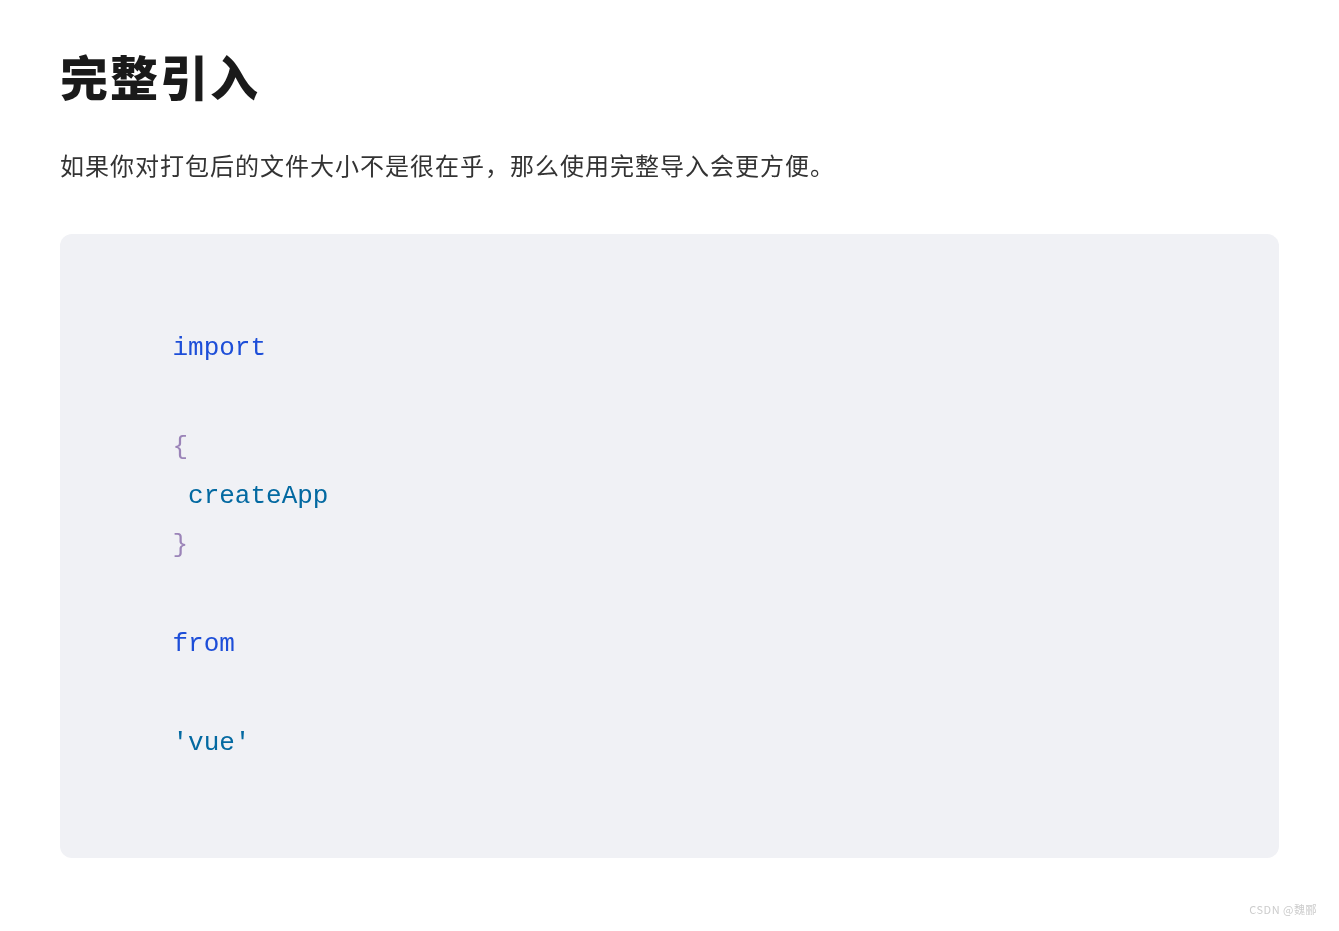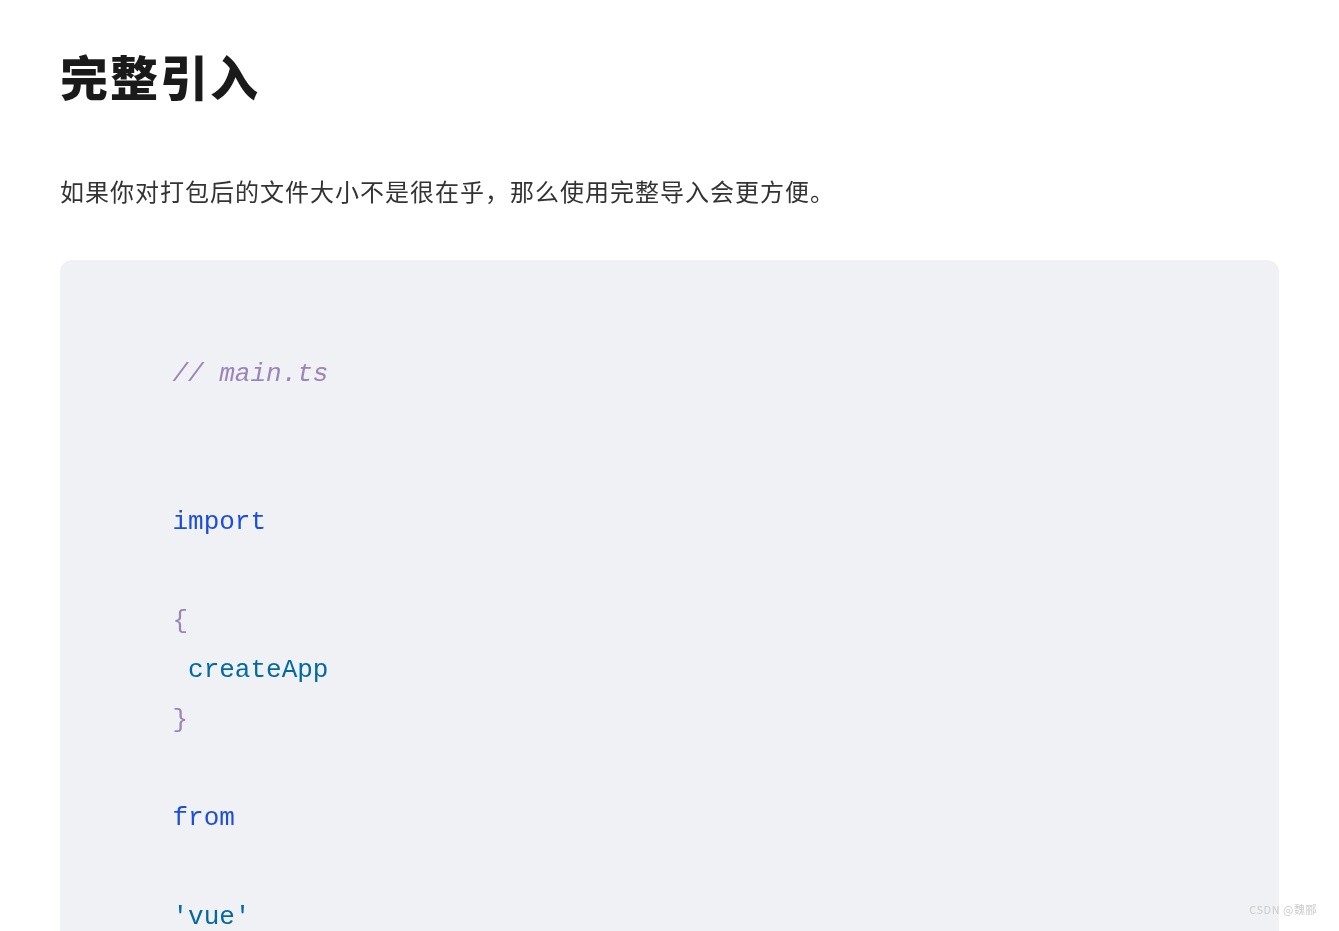--- a/index.html
+++ b/index.html
@@ -14,21 +14,21 @@
       width: 1339px;
       min-height: 931px;
       padding: 40px 60px;
       position: relative;
     }
 
     .page-title {
       font-size: 48px;
       font-weight: 900;
       color: #1a1a1a;
-      margin-bottom: 62px;
+      margin-bottom: 36px;
       letter-spacing: 2px;
     }
 
     .subtitle {
       font-size: 24px;
       color: #333333;
       margin-bottom: 50px;
       letter-spacing: 1px;
       line-height: 1.6;
     }
@@ -75,23 +75,20 @@
   </style>
 </head>
 <body>
 
 <h1 class="page-title">完整引入</h1>
 
 <p class="subtitle">如果你对打包后的文件大小不是很在乎，那么使用完整导入会更方便。</p>
 
 <div class="code-block">
 
-  <span class="code-line">
-    <span class="c-comment">// main.ts</span>
-  </span>
 
   <span class="code-line">
     <span class="c-keyword">import</span>
     <span class="c-default"> </span>
     <span class="c-brace">{</span>
     <span class="c-default"> createApp </span>
     <span class="c-brace">}</span>
     <span class="c-default"> </span>
     <span class="c-keyword">from</span>
     <span class="c-default"> </span>

